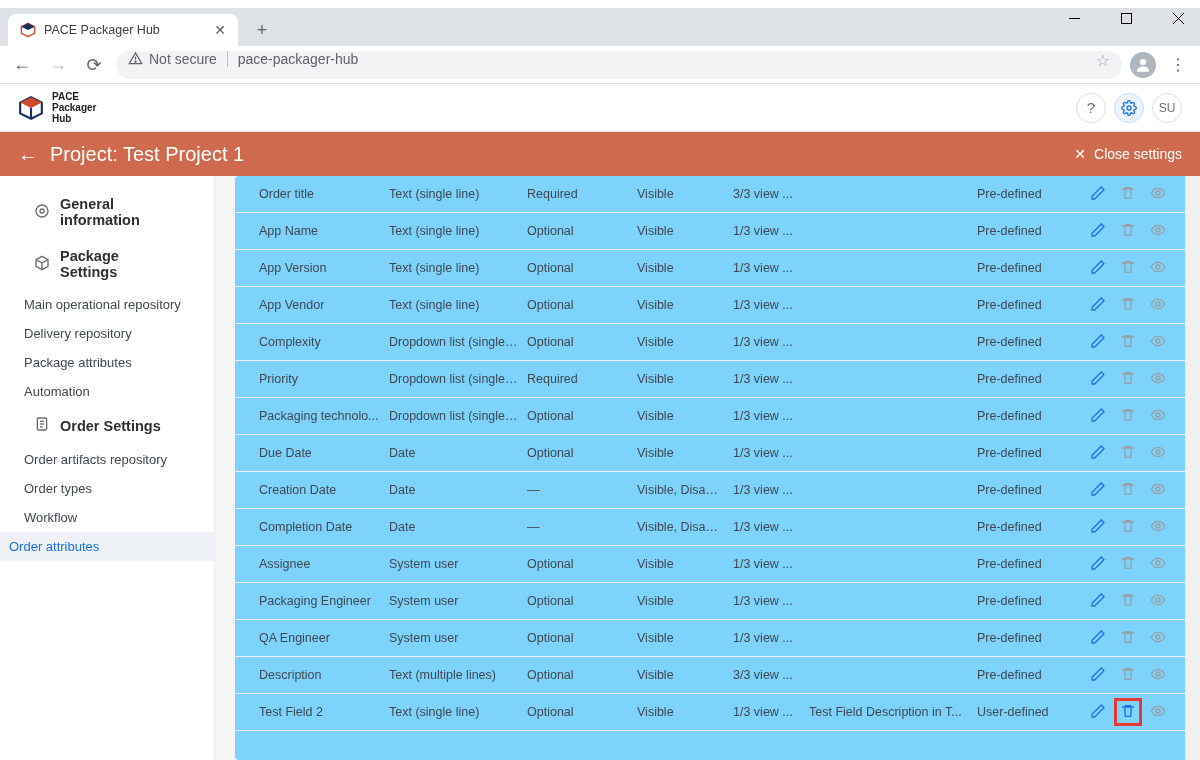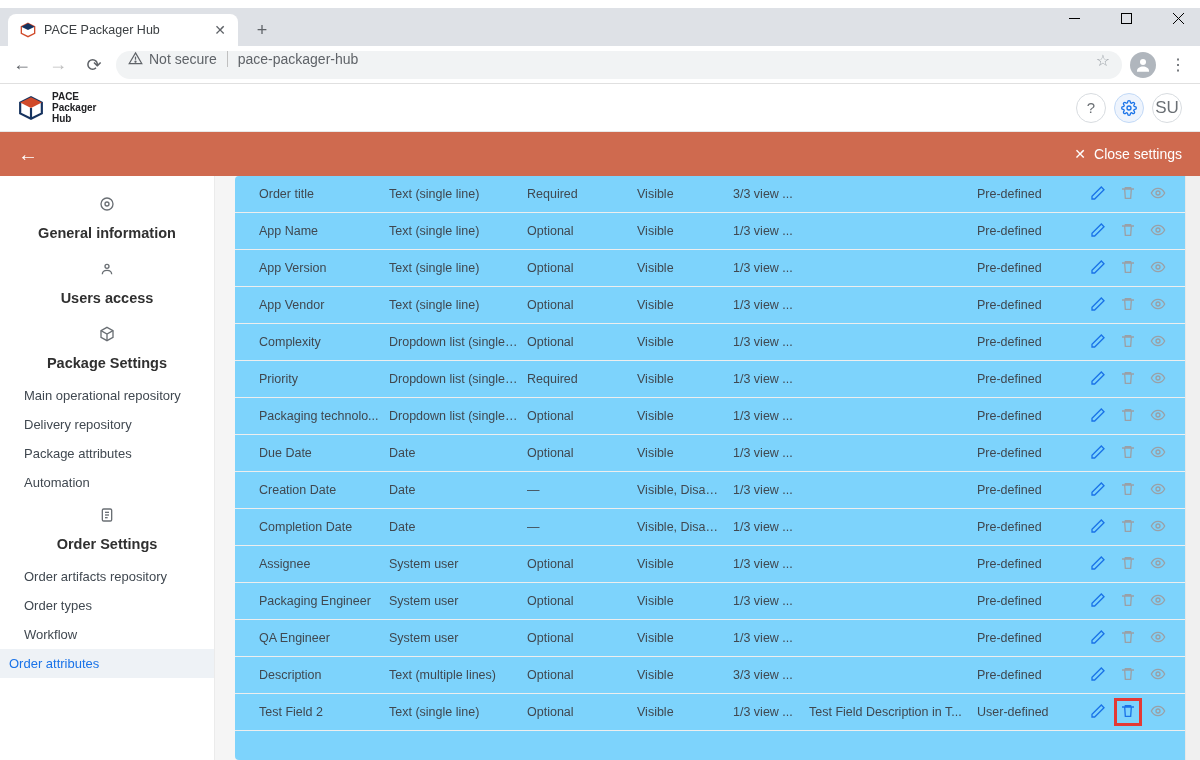--- a/index.html
+++ b/index.html
@@ -30,32 +30,32 @@
 .menu3 { width:28px; text-align:center; color:#5f6368; cursor:pointer; }
 
 
 .appheader { height:48px; display:flex; align-items:center; padding:0 18px; gap:8px; border-bottom:1px solid #e8e8e8; }
 .logo { display:flex; align-items:center; gap:8px; }
 .logo-cube { width:26px; height:26px; }
 .logo-text { font-size:10px; line-height:11px; font-weight:700; color:#202124; }
 .appheader .spacer { flex:1; }
 .iconbtn { width:30px; height:30px; border:1px solid #d8dce0; border-radius:50%; display:flex; align-items:center; justify-content:center; color:#6b7075; cursor:pointer; font-size:15px;}
 .iconbtn.gear { border-color:#c2d9f7; background:#eef4fd; color:#1a73e8; }
-.avatar-app { width:30px; height:30px; border-radius:50%; border:1px solid #d8dce0; display:flex; align-items:center; justify-content:center; font-size:17px; color:#6b7075; }
+.avatar-app { width:30px; height:30px; border-radius:50%; border:1px solid #d8dce0; display:flex; align-items:center; justify-content:center; font-size:12px; color:#6b7075; }
 
 
 .orangebar { height:44px; background:#cf6a4f; color:#fff; display:flex; align-items:center; padding:0 18px; gap:12px; font-size:20px; }
 .orangebar .back { cursor:pointer; font-size:20px; }
 .orangebar .spacer { flex:1; }
 .closeset { display:flex; align-items:center; gap:8px; cursor:pointer; font-size:14px; }
 
 
 .body { display:flex; height:calc(760px - 8px - 38px - 38px - 48px - 44px); }
 .sidebar { width:215px; border-right:1px solid #ebebeb; padding-top:10px; overflow:hidden; }
-.side-head { display:flex; align-items:center; gap:10px; padding:10px 34px; font-size:14.5px; color:#303030; font-weight:600;flex-direction:column; }
+.side-head { display:flex; align-items:center; gap:10px; padding:10px 34px; font-size:14.5px; color:#303030; font-weight:600; }
 .side-head .ico { width:16px; color:#6a6f74; }
 .side-item { padding:7px 18px 7px 24px; font-size:13px; color:#404850; cursor:pointer; }
 .side-item.active { background:#eef2f6; color:#1a73e8; border-left:3px solid transparent; padding-left:6px;}
 
 
 .main { flex:1; background:#f5f5f5; padding-right:14px; overflow:hidden; }
 .tablewrap { background:#7dd3fc; margin-left:20px; height:100%; overflow-y:auto; overflow-x:hidden; border-radius:4px 0 0 4px; }
 .row { display:grid; grid-template-columns: 130px 138px 110px 96px 76px 168px 110px 82px; align-items:center; height:37px; padding:0 6px 0 24px; font-size:12.5px; color:#404850; border-bottom:1px solid #eeeeee; }
 .row .cell { white-space:nowrap; overflow:hidden; text-overflow:ellipsis; padding-right:8px; }
 .row .actions { display:flex; gap:8px; align-items:center; justify-content:flex-end; }
@@ -151,42 +151,36 @@
     <svg width="16" height="16" viewBox="0 0 24 24" fill="none" stroke="#1a73e8" stroke-width="2">
         <circle cx="12" cy="12" r="3"></circle>
         <path d="M19.4 15a1.7 1.7 0 0 0 .34 1.87l.06.06a2 2 0 1 1-2.83 2.83l-.06-.06a1.7 1.7 0 0 0-1.87-.34 1.7 1.7 0 0 0-1 1.56V21a2 2 0 0 1-4 0v-.09a1.7 1.7 0 0 0-1-1.56 1.7 1.7 0 0 0-1.87.34l-.06.06a2 2 0 1 1-2.83-2.83l.06-.06a1.7 1.7 0 0 0 .34-1.87 1.7 1.7 0 0 0-1.56-1H3a2 2 0 0 1 0-4h.09a1.7 1.7 0 0 0 1.56-1 1.7 1.7 0 0 0-.34-1.87l-.06-.06a2 2 0 1 1 2.83-2.83l.06.06a1.7 1.7 0 0 0 1.87.34H9a1.7 1.7 0 0 0 1-1.56V3a2 2 0 0 1 4 0v.09a1.7 1.7 0 0 0 1 1.56 1.7 1.7 0 0 0 1.87-.34l.06-.06a2 2 0 1 1 2.83 2.83l-.06.06a1.7 1.7 0 0 0-.34 1.87V9a1.7 1.7 0 0 0 1.56 1H21a2 2 0 0 1 0 4h-.09a1.7 1.7 0 0 0-1.56 1z"></path>
       </svg>
   </div>
   <div class="avatar-app">SU</div>
 </div>
 
 <div class="orangebar">
   <span class="back">←</span>
+  <span>Project: Test Project 1</span>
   <div class="spacer"></div>
   <div class="closeset">
     <span>✕</span>
     <span>Close settings</span>
   </div>
 </div>
 
 <div class="body">
   <div class="sidebar" id="sidebar">
       <div class="side-head">
         <span class="ico"><svg class="ico-sm" viewBox="0 0 24 24" fill="none" stroke="currentColor" stroke-width="2">
             <circle cx="12" cy="12" r="3"></circle>
             <circle cx="12" cy="12" r="9"></circle>
           </svg></span>
         <span>General information</span>
-      </div>
-      <div class="side-head">
-        <span class="ico"><svg class="ico-sm" viewBox="0 0 24 24" fill="none" stroke="currentColor" stroke-width="2">
-            <circle cx="12" cy="8" r="3"></circle>
-            <path d="M5 20c0-4 3-6 7-6s7 2 7 6"></path>
-          </svg></span>
-        <span>Users access</span>
       </div>
       <div class="side-head">
         <span class="ico"><svg class="ico-sm" viewBox="0 0 24 24" fill="none" stroke="currentColor" stroke-width="2">
             <path d="M12 2l9 5v10l-9 5-9-5V7z"></path>
             <path d="M3 7l9 5 9-5M12 12v10"></path>
           </svg></span>
         <span>Package Settings</span>
       </div>
       <div class="side-item">Main operational repository</div>
       <div class="side-item">Delivery repository</div>

